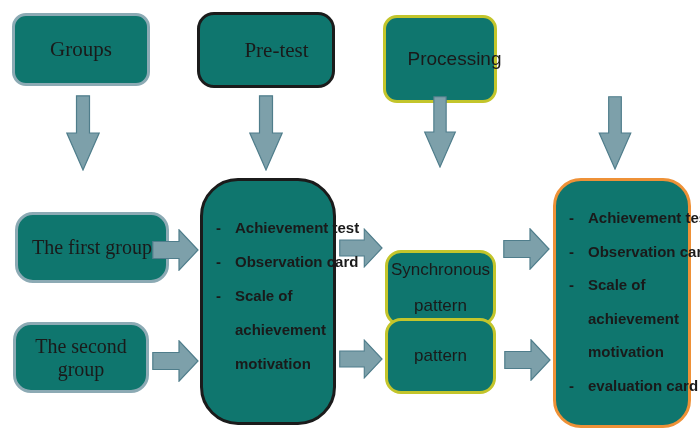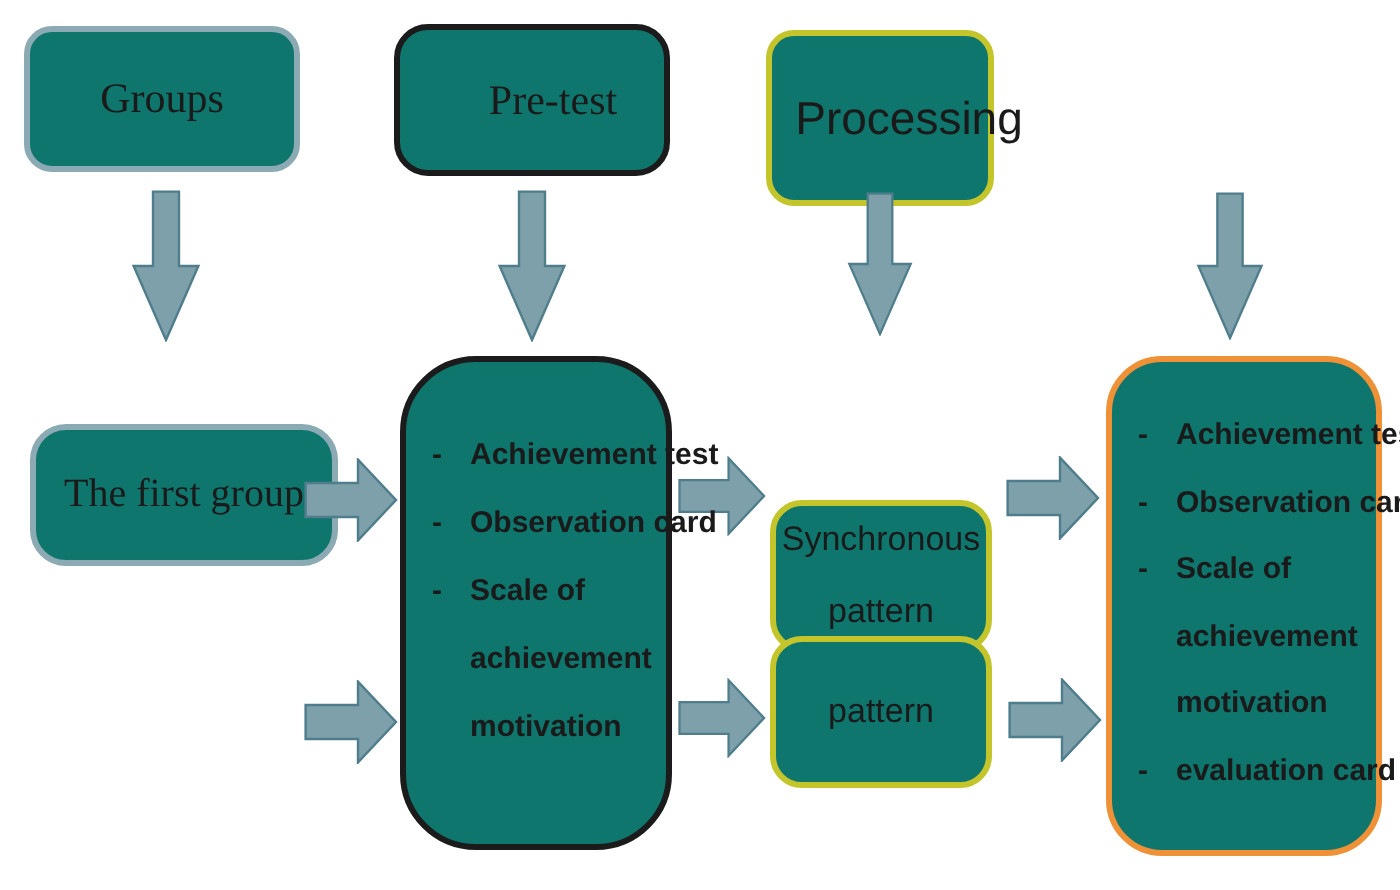--- a/index.html
+++ b/index.html
@@ -15,21 +15,21 @@
   .serif { font-family:"Liberation Serif", serif; }
   .sans  { font-family:"Liberation Sans", sans-serif; }
 
   .teal-border   { border:3px solid #8caab4; }
   .black-border  { border:3.5px solid #1b1b1b; }
   .yellow-border { border:3px solid #c3c52b; }
   .orange-border { border:3px solid #ee9137; }
 
   .hdr-groups     { left:12px;  top:13px; width:138px; height:73px; border-radius:14px; font-size:21px; }
   .hdr-pretest    { left:197px; top:12px; width:138px; height:76px; border-radius:17px; font-size:21px;padding-left:21px; }
-  .hdr-processing { left:383px; top:15px; width:114px; height:88px; border-radius:14px; font-size:23px;padding-left:29px; }
+  .hdr-processing { left:383px; top:15px; width:114px; height:88px; border-radius:14px; font-size:19px;padding-left:29px; }
   .hdr-posttest   { left:558px; top:15px; width:115px; height:73px; border-radius:14px; font-size:19px; }
 
   .grp1 { left:15px; top:212px; width:154px; height:71px; border-radius:18px; font-size:20px; }
   .grp2 { left:13px; top:322px; width:136px; height:71px; border-radius:18px; font-size:20px; }
 
   .sync  { left:385px; top:210px; width:111px; height:76px; border-radius:16px; font-size:17px; line-height:36px;margin-top:40px; }
   .async { left:385px; top:318px; width:111px; height:76px; border-radius:16px; font-size:17px; line-height:36px; }
 
   .pretest-content {
     left:200px; top:178px; width:136px; height:247px; border-radius:38px;
@@ -79,20 +79,23 @@
       </svg>
   </div>
   <div class="arrow" style="left:598px; top:96px;">
     <svg width="34" height="74" viewBox="0 0 34 76">
         <polygon points="10.5,0.8 23.5,0.8 23.5,38 33.2,38 17,75 0.8,38 10.5,38" fill="#7da0aa" stroke="#4f7d8b" stroke-width="1.2"></polygon>
       </svg>
   </div>
 
   <div class="box serif teal-border grp1">
     <span>The first group</span>
+  </div>
+  <div class="box serif teal-border grp2">
+    <span>The second group</span>
   </div>
 
   <div class="arrow" style="left:152px; top:229px;">
     <svg width="47" height="42" viewBox="0 0 47 42">
         <polygon points="0.8,12.5 27,12.5 27,0.8 46,21 27,41.2 27,29.5 0.8,29.5" fill="#7da0aa" stroke="#4f7d8b" stroke-width="1.2"></polygon>
       </svg>
   </div>
   <div class="arrow" style="left:152px; top:340px;">
     <svg width="47" height="42" viewBox="0 0 47 42">
         <polygon points="0.8,12.5 27,12.5 27,0.8 46,21 27,41.2 27,29.5 0.8,29.5" fill="#7da0aa" stroke="#4f7d8b" stroke-width="1.2"></polygon>

